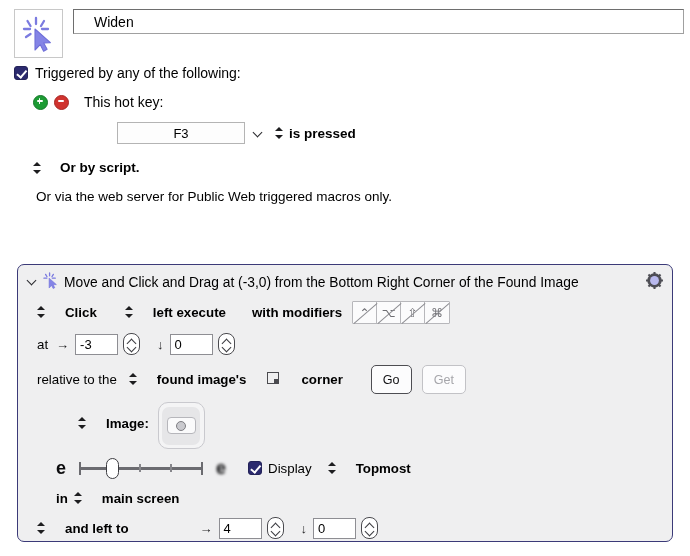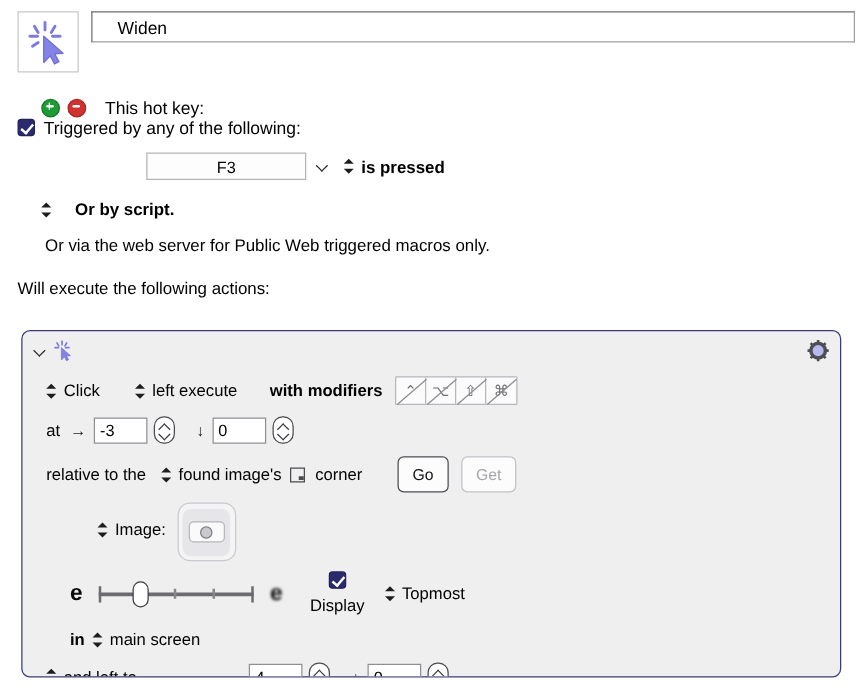--- a/index.html
+++ b/index.html
@@ -172,21 +172,21 @@
 
   .action-line { display: flex; align-items: center; padding-left: 19px; }
   #line-click { margin-top: 6px; }
   #line-at { margin-top: 9px; }
   #line-relative { margin-top: 10px; }
   #line-image { margin-top: 8px; padding-left: 60px; align-items: flex-start; }
   #line-fuzz { margin-top: 8px; padding-left: 38px; }
   #line-screen { margin-top: 12px; padding-left: 38px; }
   #line-drag { margin-top: 11px; padding-left: 19px; }
 
-  .pop { display: inline-flex; align-items: center; gap: 5px; font-weight: normal; font-size: 13.3px; }
+  .pop { display: inline-flex; align-items: flex-start; gap: 19px; font-weight: bold; font-size: 13.3px; }
 
   #with-modifiers-label { margin-left: 26px; font-weight: bold; font-size: 13.3px; }
   #modifier-group {
     margin-left: 10px;
     display: flex;
     border: 1px solid #b7b7bb;
     background: #fbfbfc;
     border-radius: 1px;
   }
   .mod-key {
@@ -324,21 +324,21 @@
   .fuzz-tick.minor { top: 7px; height: 8px; background: #86868b; }
   #fuzz-thumb {
     position: absolute;
     left: 27px; top: 1px;
     width: 13px; height: 21px;
     border: 1.3px solid #3d3d42;
     border-radius: 7px;
     background: #ffffff;
     box-sizing: border-box;
   }
-  #display-check-row { display: flex; align-items: center; gap: 6px; margin-left: 22px; flex-direction: column; }
+  #display-check-row { display: flex; align-items: center; gap: 6px; margin-left: 22px; }
   #display-label { font-size: 13.3px; }
   #topmost-pop { margin-left: 16px; }
 
   
   .cursor-icon { display: block; }
 </style>
 </head>
 <body>
 
 <div id="macro-header">
@@ -355,69 +355,69 @@
         </g>
         <path d="M13 13 L13 34 L18.2 28.6 L21.6 35.2 L25.1 33.3 L21.7 27 L28.4 26.6 Z" fill="#8484e6" stroke="#6f6fd8" stroke-width="1.1" stroke-linejoin="round"></path>
       </svg>
     </span>
   </div>
   <div id="macro-name-field">Widen</div>
 </div>
 
 <div id="trigger-section">
 
+  <div id="trigger-check-row">
+    <span class="checkbox"></span>
+    <span class="lbl">Triggered by any of the following:</span>
+  </div>
+
   <div id="hotkey-row">
     <span class="circle-btn add"></span>
     <span class="circle-btn rem"></span>
     <span class="lbl">This hot key:</span>
   </div>
 
-  <div id="trigger-check-row">
-    <span class="checkbox"></span>
-    <span class="lbl">Triggered by any of the following:</span>
-  </div>
-
   <div id="hotkey-select-row">
     <div id="hotkey-combo">F3</div>
     <span id="hotkey-chevron-wrap">
       <span class="chev-down"></span>
     </span>
     <span id="hotkey-press">
       <span class="updown"></span>
       <span>is pressed</span>
     </span>
   </div>
 
   <div class="sub-line" id="or-script-row">
     <span class="updown"></span>
     <span>Or by script.</span>
   </div>
 
 
   <div id="web-note">Or via the web server for Public Web triggered macros only.</div>
 
-  <div id="will-execute">Will execute the following actions:</div>
 </div>
 
 <div id="action-panel">
 
   <div id="action-title-row">
     <span id="action-disclosure"></span>
     <span>
       <svg width="16" height="17" viewBox="0 0 34 36" aria-hidden="true">
         <g stroke="#7b7be0" stroke-width="2.8" stroke-linecap="round">
           <line x1="14" y1="2" x2="14" y2="8"></line>
           <line x1="5.5" y1="5" x2="8.5" y2="10"></line>
           <line x1="22" y1="5" x2="19" y2="10"></line>
           <line x1="2" y1="13" x2="8" y2="13"></line>
           <line x1="26" y1="13" x2="20" y2="13"></line>
         </g>
         <path d="M13 13 L13 34 L18.2 28.6 L21.6 35.2 L25.1 33.3 L21.7 27 L28.4 26.6 Z" fill="#8484e6" stroke="#6f6fd8" stroke-width="1.2" stroke-linejoin="round"></path>
       </svg>
     </span>
+    <span id="action-title">Move and Click and Drag at (-3,0) from the Bottom Right Corner of the Found Image</span>
     <span id="action-gear">
       <svg width="19" height="19" viewBox="0 0 24 24" aria-hidden="true">
         <g fill="#4e4e55">
           <circle cx="12" cy="12" r="9.1"></circle>
         </g>
         <g stroke="#4e4e55" stroke-width="2.6" stroke-linecap="butt">
           <line x1="12" y1="1.3" x2="12" y2="5"></line>
           <line x1="12" y1="19" x2="12" y2="22.7"></line>
           <line x1="1.3" y1="12" x2="5" y2="12"></line>
           <line x1="19" y1="12" x2="22.7" y2="12"></line>

